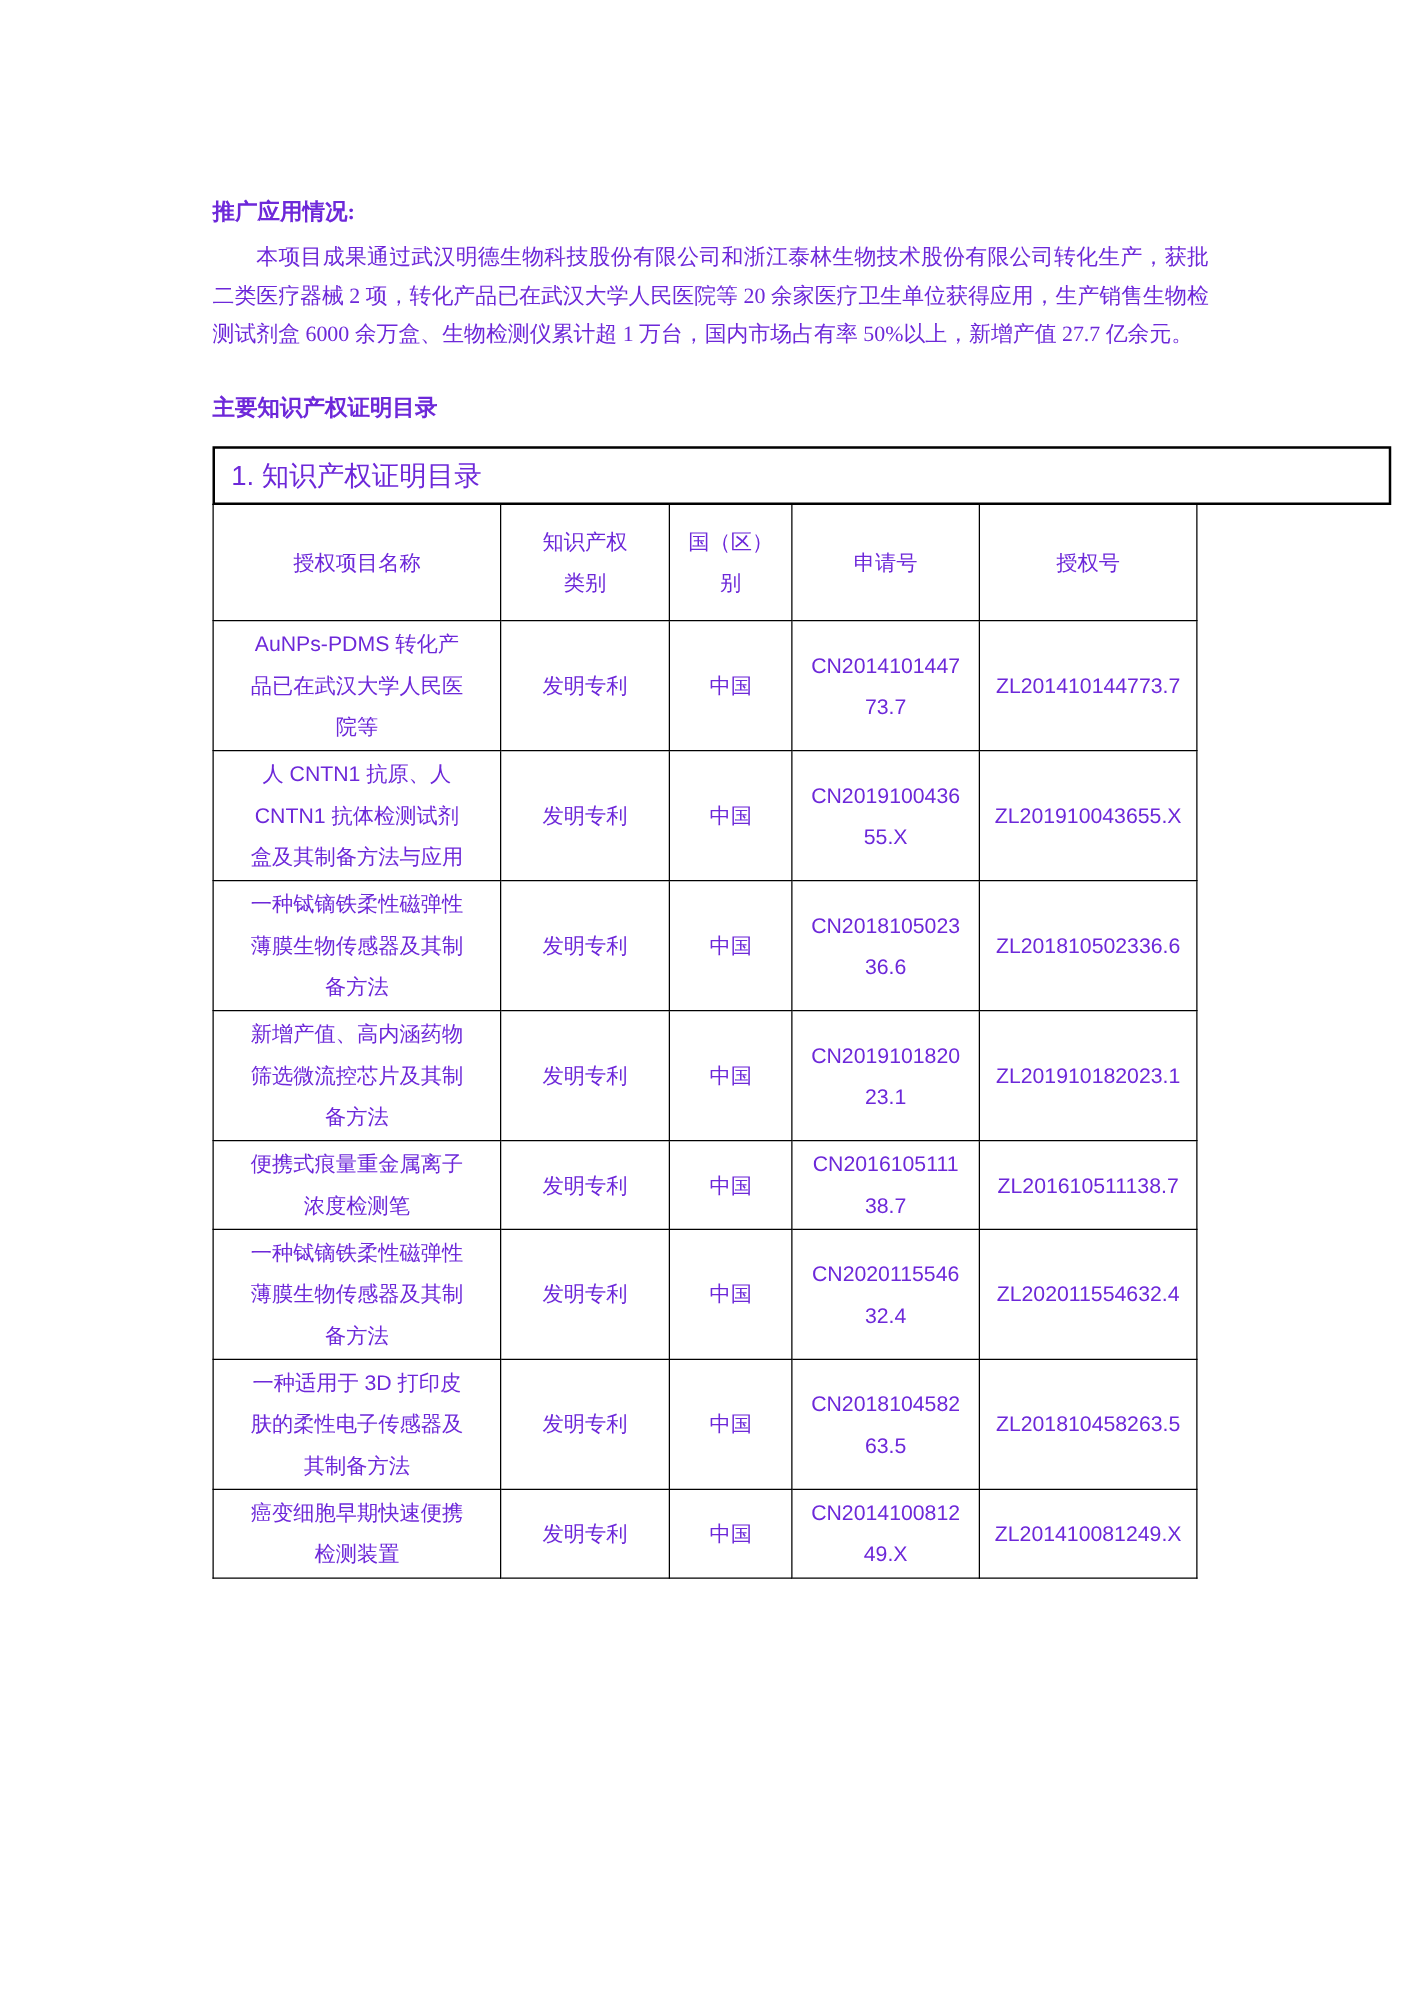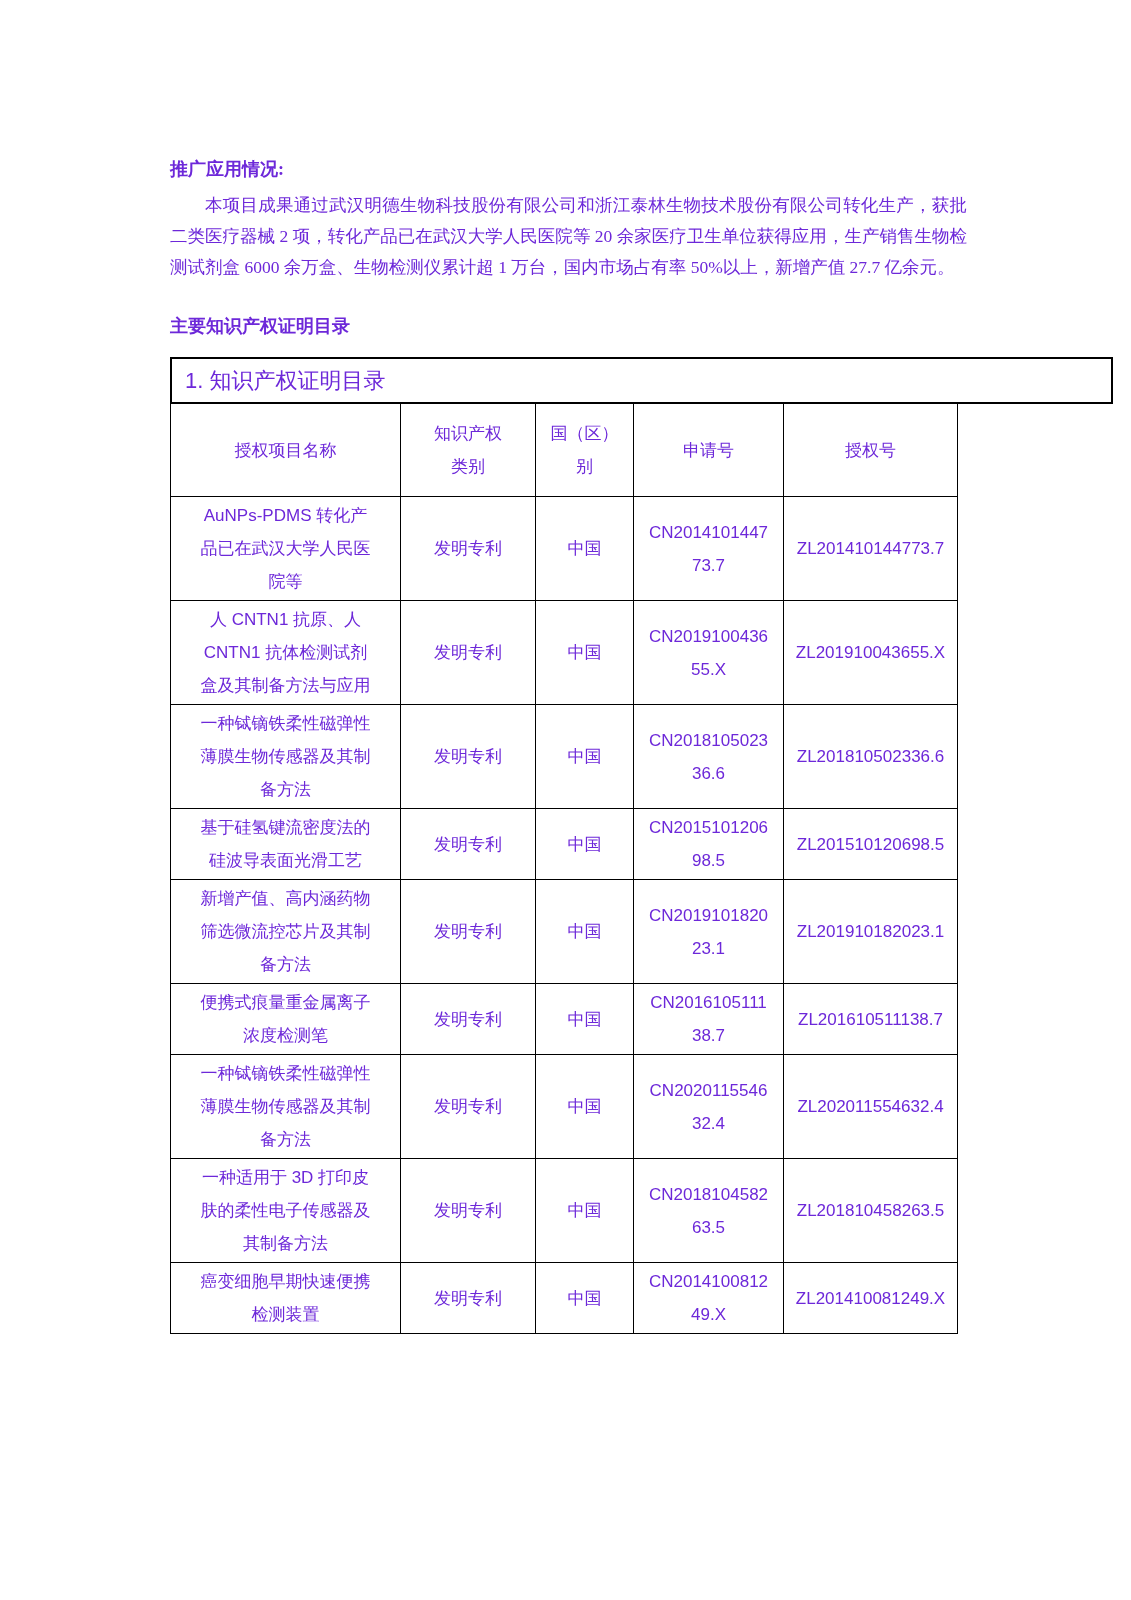--- a/index.html
+++ b/index.html
@@ -141,27 +141,20 @@
         </tr>
 
         <tr>
           <td class="c-name">一种铽镝铁柔性磁弹性薄膜生物传感器及其制备方法</td>
           <td class="c-type">发明专利</td>
           <td class="c-country">中国</td>
           <td class="c-appno">CN201810502336.6</td>
           <td class="c-grantno">ZL201810502336.6</td>
         </tr>
 
-        <tr>
-          <td class="c-name">基于硅氢键流密度法的硅波导表面光滑工艺</td>
-          <td class="c-type">发明专利</td>
-          <td class="c-country">中国</td>
-          <td class="c-appno">CN201510120698.5</td>
-          <td class="c-grantno">ZL201510120698.5</td>
-        </tr>
 
         <tr>
           <td class="c-name">新增产值、高内涵药物筛选微流控芯片及其制备方法</td>
           <td class="c-type">发明专利</td>
           <td class="c-country">中国</td>
           <td class="c-appno">CN201910182023.1</td>
           <td class="c-grantno">ZL201910182023.1</td>
         </tr>
 
         <tr>

